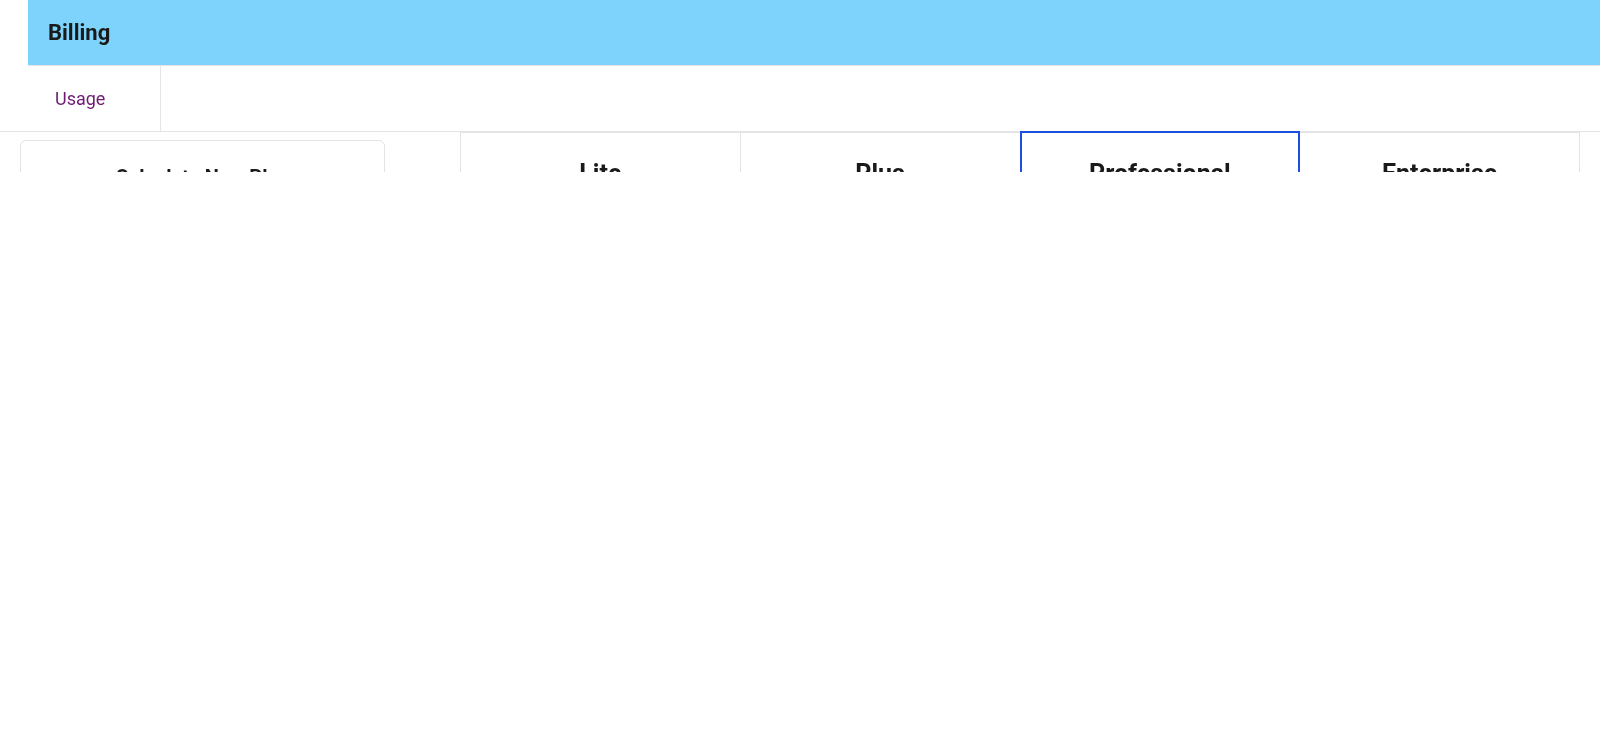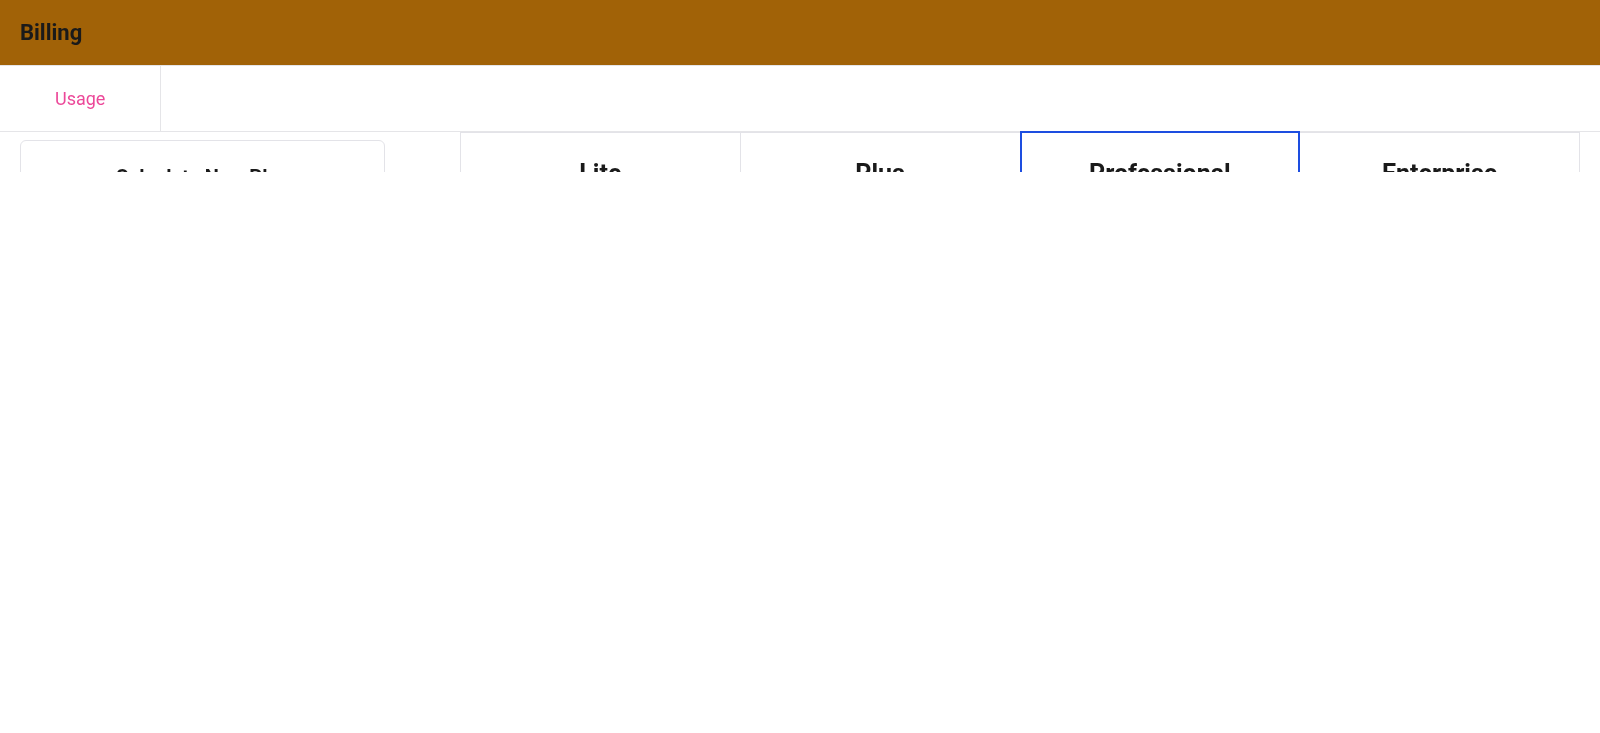--- a/index.html
+++ b/index.html
@@ -1,20 +1,20 @@
 <!DOCTYPE html>
 <html><head>
 <meta charset="utf-8">
 <style>
   * { box-sizing: border-box; margin: 0; padding: 0; }
   body { font-family: -apple-system, BlinkMacSystemFont, "Segoe UI", Roboto, sans-serif; background: #fff; color: #1a1a1a; width: 1600px; }
-  .header { background: #a16207; border-bottom: 1px solid #e5e5e8; padding: 20px 20px 20px 20px; }
+  .header { background: #7dd3fc; border-bottom: 1px solid #e5e5e8; padding: 20px 20px 20px 20px; margin-left: 28px; }
   .header-title { font-size: 22px; font-weight: 700; }
   .tabs { display: flex; border-bottom: 1px solid #e5e5e8; background: #fff; }
-  .tab { padding: 22px 55px; font-size: 18px; color: #ec4899; cursor: pointer; border-right: 1px solid #e5e5e8; }
+  .tab { padding: 22px 55px; font-size: 18px; color: #701a75; cursor: pointer; border-right: 1px solid #e5e5e8; }
   .tab.active { color: #1a1a1a; font-weight: 600; background: #fff; }
   .main { position: relative; padding: 0 20px 40px 20px; }
   .calc-card { position: absolute; top: 8px; left: 20px; width: 365px; background: #fff; border: 1px solid #e3e3e8; border-radius: 6px; padding: 24px 24px 20px 24px; text-align: center; z-index: 5; }
   .calc-title { font-size: 20px; font-weight: 700; margin-bottom: 14px; }
   .calc-value { font-size: 42px; font-weight: 400; }
   .calc-sub { font-size: 16px; color: #7a7a80; margin-top: 4px; margin-bottom: 18px; }
   .slider-track { position: relative; width: 320px; height: 12px; background: #e6e6ea; border-radius: 6px; margin: 0 auto 22px auto; }
   .slider-thumb { position: absolute; left: -2px; top: 50%; transform: translateY(-50%); width: 32px; height: 32px; border-radius: 50%; background: #d9d9de; border: 3px solid #c9c9ce; cursor: pointer; }
   .calc-sep { border: none; border-top: 1px solid #e8e8ec; margin: 0 0 16px 0; }
   .freq-label { font-size: 15px; font-weight: 600; margin-bottom: 12px; }

